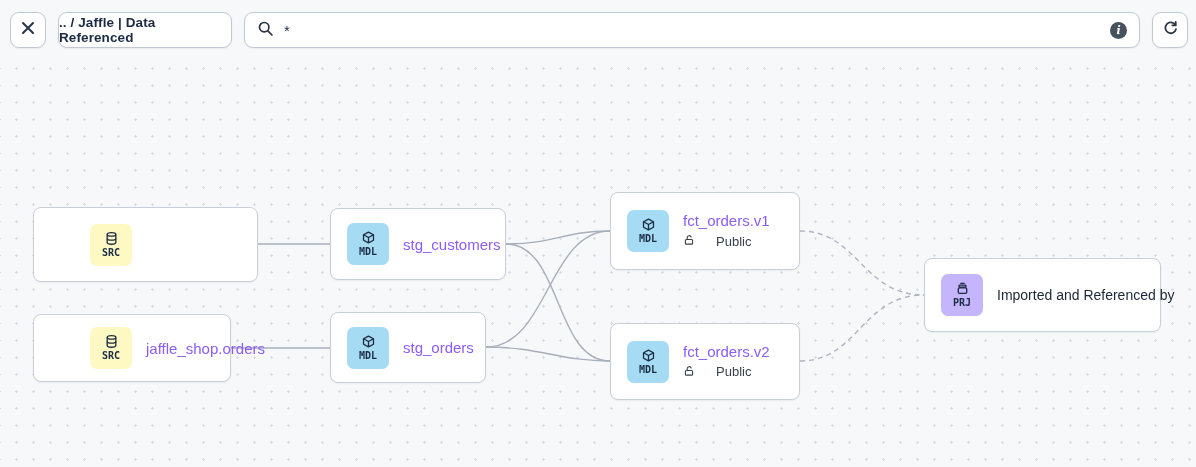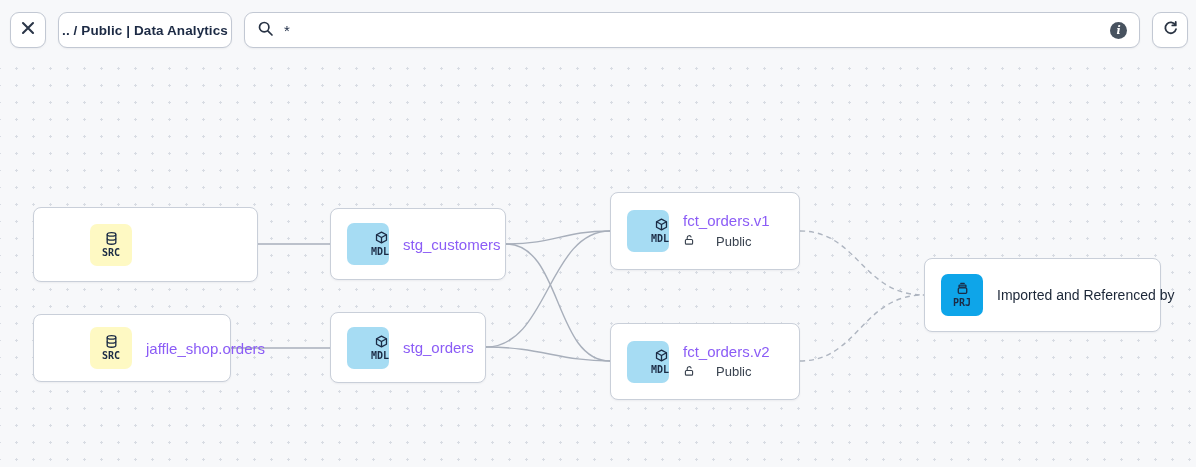--- a/index.html
+++ b/index.html
@@ -50,22 +50,22 @@
   .chip {
     width:42px; height:42px; border-radius:7px; flex:0 0 auto;
     display:flex; flex-direction:column; align-items:center; justify-content:center; gap:0px;
   }
   .chip svg { display:block; }
   .chip .badge {
     font-family:"DejaVu Sans Mono", monospace; font-size:10px; font-weight:600;
     color:#1b2b45; line-height:12px; margin-top:1px;
   }
   .chip-src { background:#fef9c3;margin-left:40px; }
-  .chip-mdl { background:#a6dcf3;align-items:flex-end; }
-  .chip-prj { background:#0ea5e9; }
+  .chip-mdl { background:#a6dcf3; }
+  .chip-prj { background:#c4b5fd; }
   .node .title { font-size:15px; color:#8b5cf6; white-space:nowrap; }
   .node .lines { display:flex; flex-direction:column; gap:3px; }
   .accessrow { display:flex; align-items:center; gap:21px; }
   .accessrow .acc { font-size:13px; color:#39424f; }
   .kicker { font-size:14px; color:#1b2637; white-space:nowrap; }
   .bigtitle { font-size:16.5px; color:#131b28; white-space:nowrap; }
 
   #node-src-customers { left:33px;  top:207px; width:225px; height:75px; }
   #node-src-orders    { left:33px;  top:314px; width:198px; height:68px; }
   #node-stg-customers { left:330px; top:208px; width:176px; height:72px; }
@@ -98,21 +98,21 @@
 
   <div class="tbtn" id="close-btn">
     <span>
       <svg width="14" height="14" viewBox="0 0 14 14">
           <path d="M2 2 L12 12 M12 2 L2 12" stroke="#2b3648" stroke-width="2.1" stroke-linecap="round"></path>
         </svg>
     </span>
   </div>
 
   <div class="tbtn" id="breadcrumb">
-    <span>.. / Public | Data Analytics</span>
+    <span>.. / Jaffle | Data Referenced</span>
   </div>
 
   <div id="searchbox">
     <span>
       <svg width="17" height="17" viewBox="0 0 17 17" fill="none" stroke="#273244" stroke-width="1.7" stroke-linecap="round">
         <circle cx="7.2" cy="7.2" r="4.7"></circle>
           <path d="M10.8 10.8 L15 15"></path>
       </svg>
     </span>
     <input id="search-input" type="text" value="*" style="">

